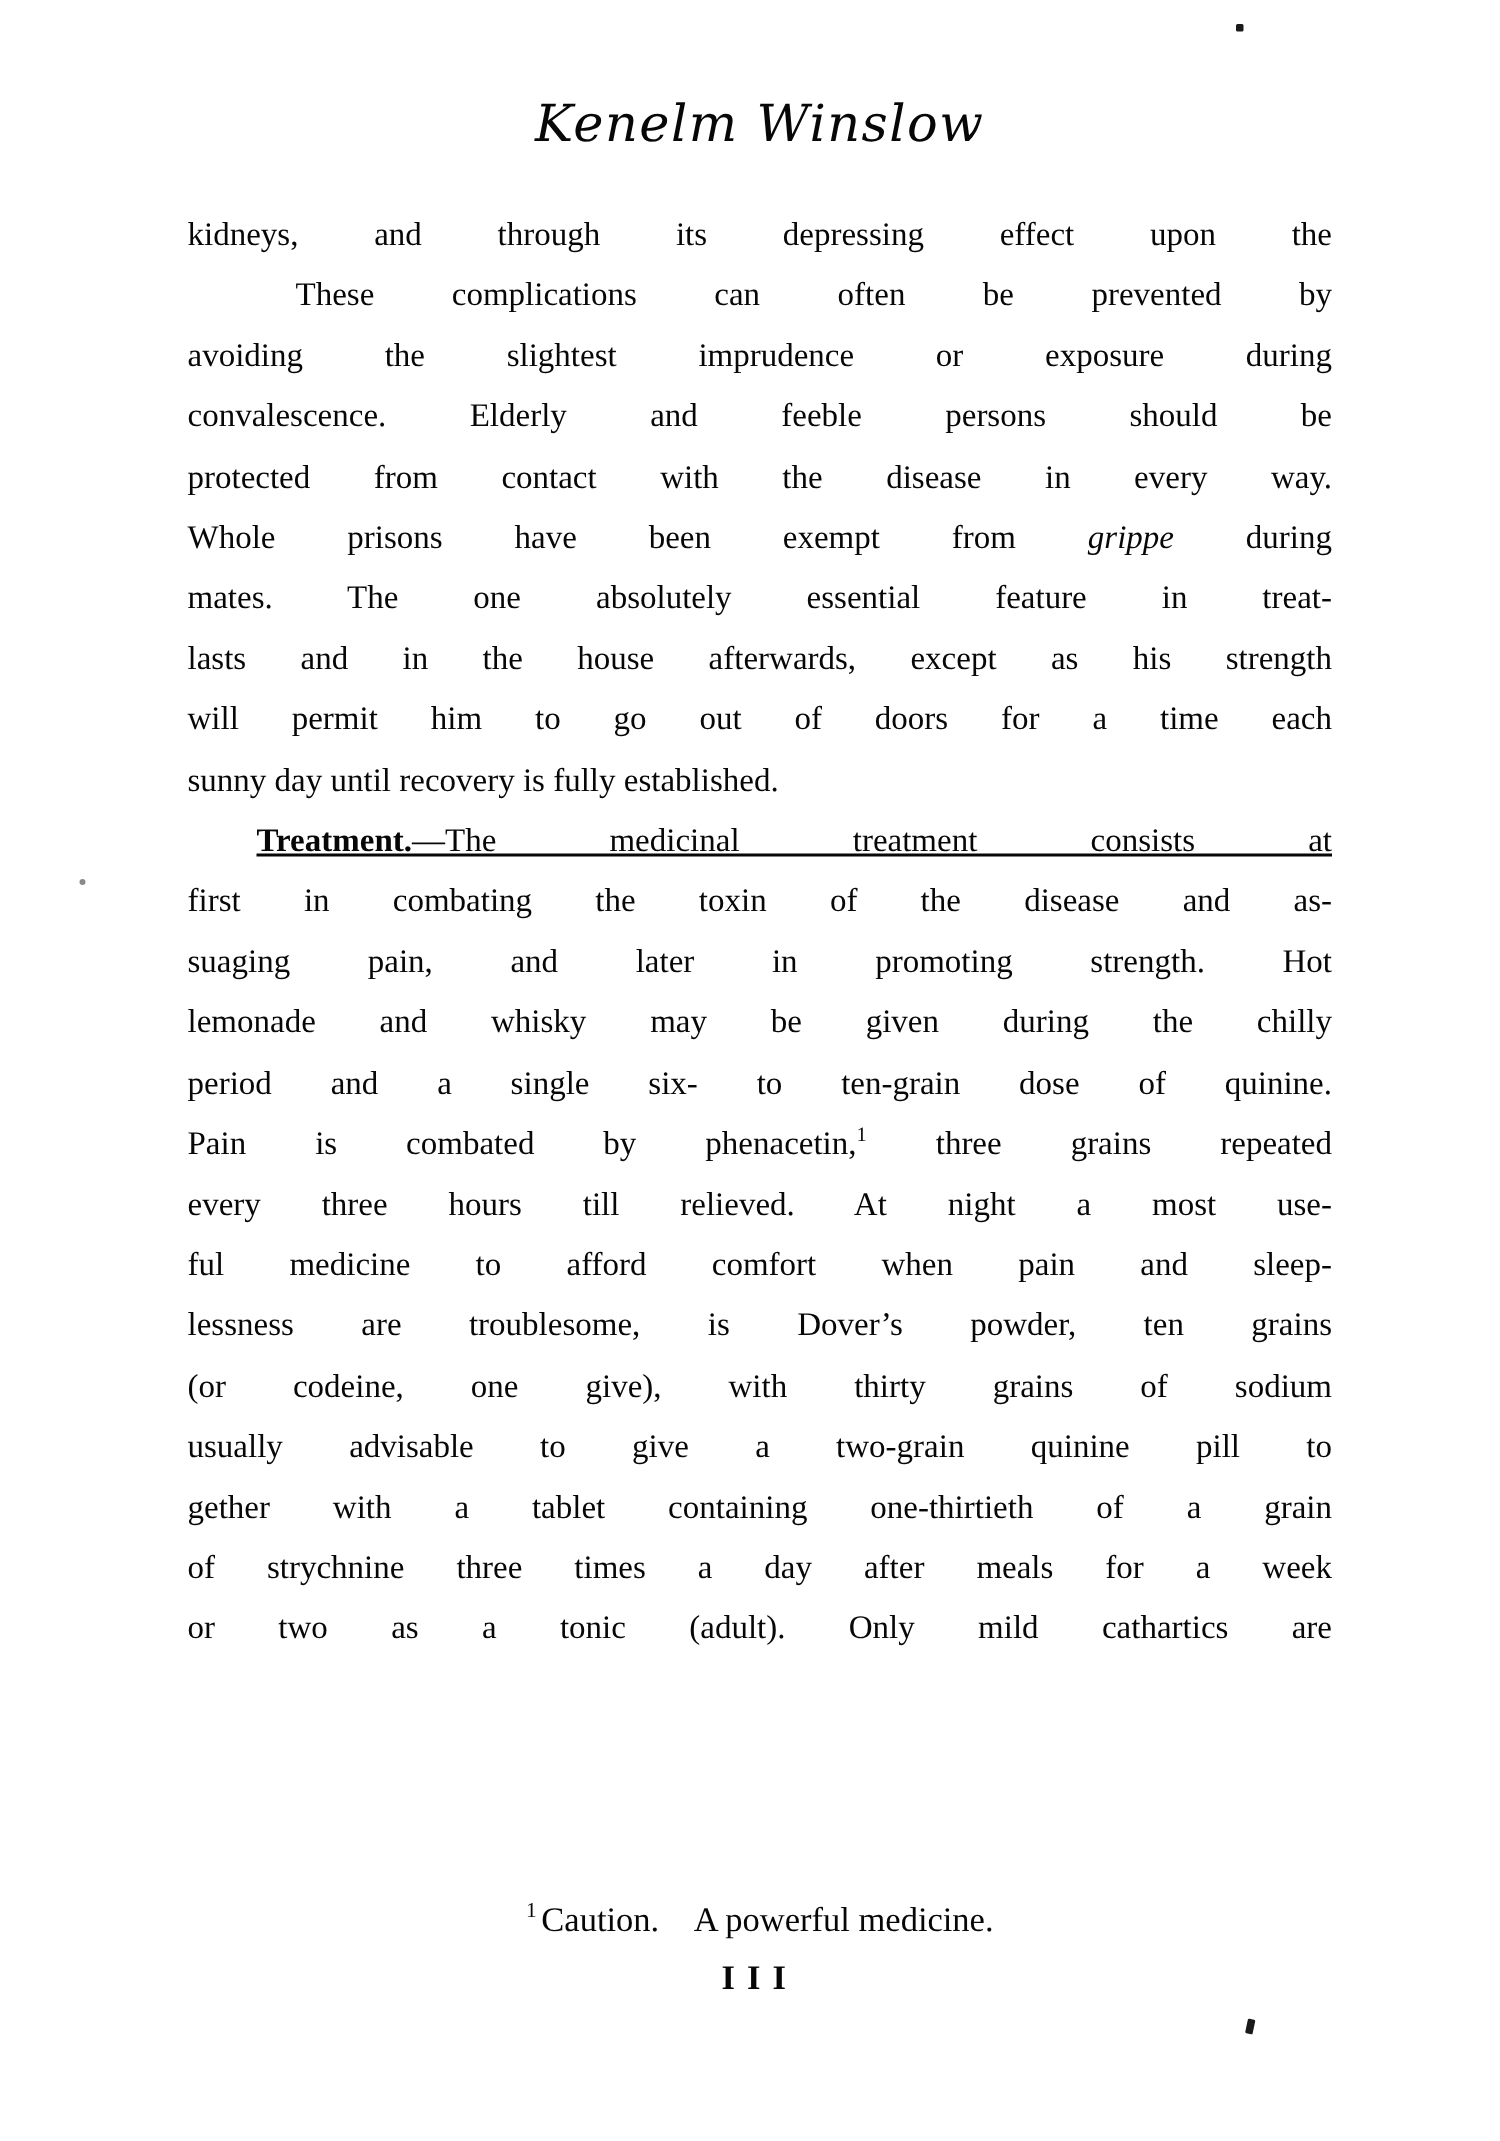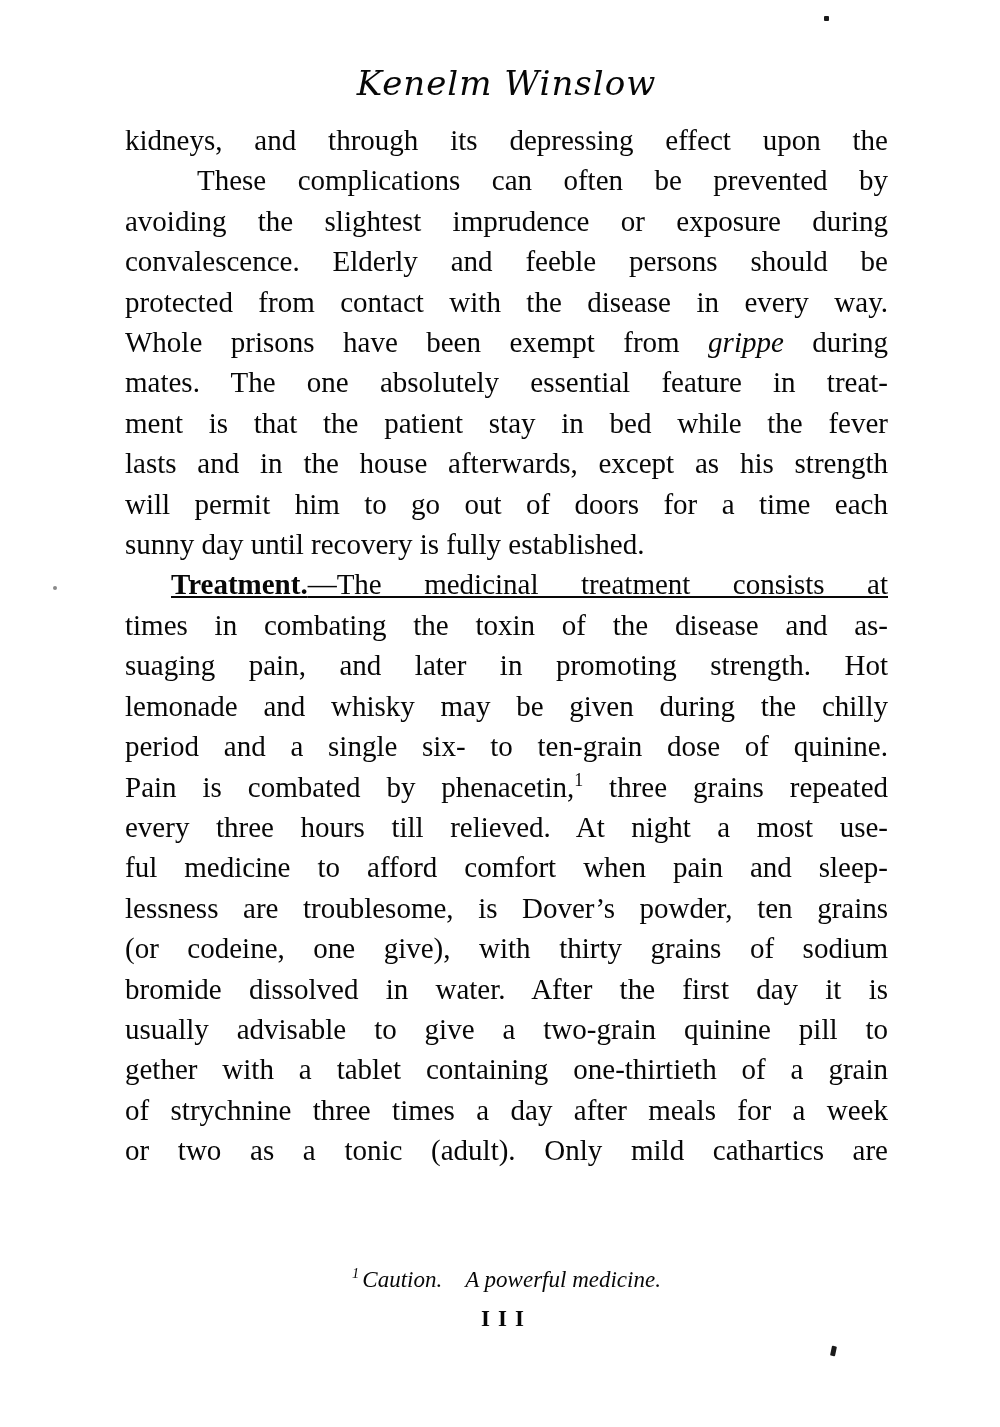--- a/index.html
+++ b/index.html
@@ -23,24 +23,24 @@
     width: 763px;
     text-align: center;
     font-family: "DejaVu Serif", "Liberation Serif", serif;
     font-style: italic;
     font-size: 34px;
     line-height: 40px;
     letter-spacing: 1px;
   }
   .body-text {
     position: absolute;
-    top: 120px;
+    top: 136px;
     left: 125px;
     width: 763px;
-    font-size: 29px;
+    font-size: 22px;
     line-height: 40.4px;
   }
   .line {
     text-align: justify;
     text-align-last: justify;
   }
   .line.para-end {
     text-align-last: left;
   }
   .line b { font-weight: bold; }
@@ -51,21 +51,20 @@
     vertical-align: super;
   }
   .footnote {
     position: absolute;
     top: 1266px;
     left: 125px;
     width: 763px;
     text-align: center;
     font-size: 23px;
     line-height: 28px;
-    font-style: italic;
   }
   .footnote sup { margin-right: 0.22em; }
   .page-number {
     position: absolute;
     top: 1305px;
     left: 125px;
     width: 763px;
     text-align: center;
     font-size: 23px;
     font-weight: bold;
@@ -84,35 +83,33 @@
   <div class="running-header">Kenelm Winslow</div>
 
   <div class="body-text" id="body-text">
       <div class="line"><span>kidneys, and through its depressing effect upon the</span></div>
       <div class="line" style="text-indent: 72px;"><span>These complications can often be prevented by</span></div>
       <div class="line"><span>avoiding the slightest imprudence or exposure during</span></div>
       <div class="line"><span>convalescence.  Elderly and feeble persons should be</span></div>
       <div class="line"><span>protected from contact with the disease in every way.</span></div>
       <div class="line"><span>Whole prisons have been exempt from </span><i>grippe</i><span> during</span></div>
       <div class="line"><span>mates.  The one absolutely essential feature in treat-</span></div>
-      <div class="line"><span>ment is that the patient stay in bed while the fever</span></div>
       <div class="line"><span>lasts and in the house afterwards, except as his strength</span></div>
       <div class="line"><span>will permit him to go out of doors for a time each</span></div>
       <div class="line para-end"><span>sunny day until recovery is fully established.</span></div>
       <div class="line" style="text-indent: 46px; text-decoration: underline;"><b>Treatment.</b><span>—The medicinal treatment consists at</span></div>
-      <div class="line"><span>times in combating the toxin of the disease and as-</span></div>
+      <div class="line"><span>first in combating the toxin of the disease and as-</span></div>
       <div class="line"><span>suaging pain, and later in promoting strength.  Hot</span></div>
       <div class="line"><span>lemonade and whisky may be given during the chilly</span></div>
       <div class="line"><span>period and a single six- to ten-grain dose of quinine.</span></div>
       <div class="line"><span>Pain is combated by phenacetin,</span><sup>1</sup><span> three grains repeated</span></div>
       <div class="line"><span>every three hours till relieved.  At night a most use-</span></div>
       <div class="line"><span>ful medicine to afford comfort when pain and sleep-</span></div>
       <div class="line"><span>lessness are troublesome, is Dover’s powder, ten grains</span></div>
       <div class="line"><span>(or codeine, one give), with thirty grains of sodium</span></div>
-      <div class="line"><span>bromide dissolved in water.  After the first day it is</span></div>
       <div class="line"><span>usually advisable to give a two-grain quinine pill to</span></div>
       <div class="line"><span>gether with a tablet containing one-thirtieth of a grain</span></div>
       <div class="line"><span>of strychnine three times a day after meals for a week</span></div>
       <div class="line"><span>or two as a tonic (adult).  Only mild cathartics are</span></div>
     </div>
 
   <div class="footnote">
     <sup>1</sup><span>Caution. A powerful medicine.</span>
   </div>
 

